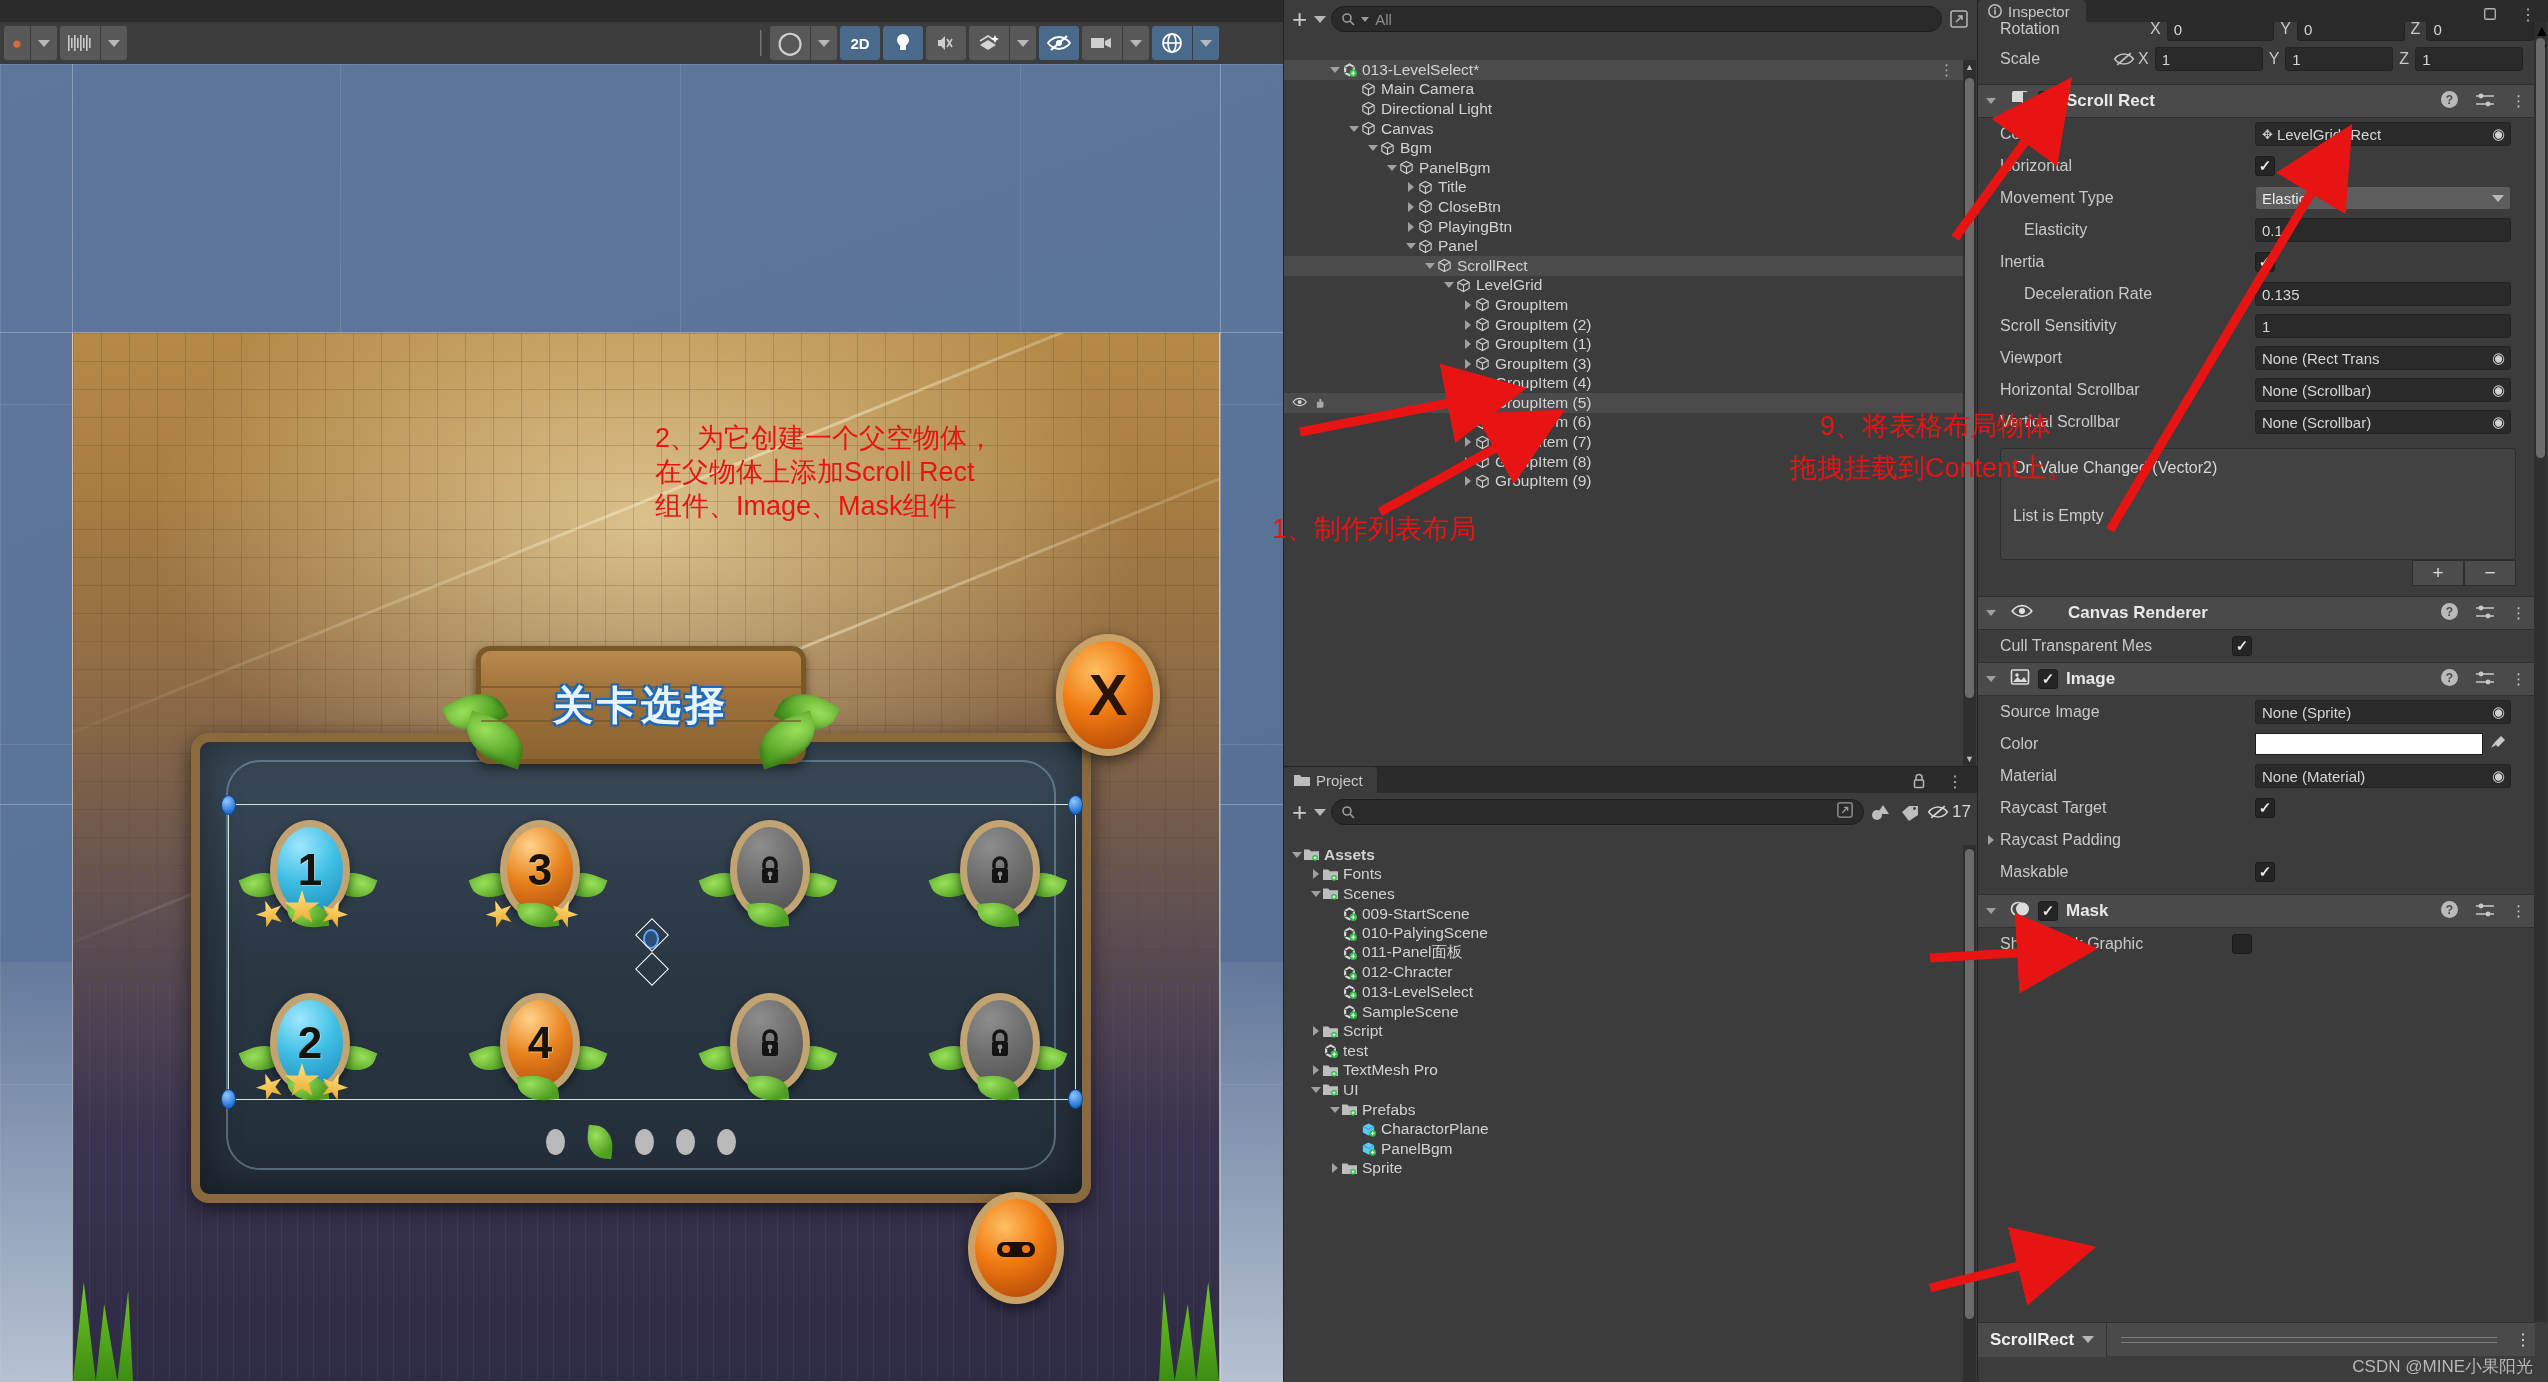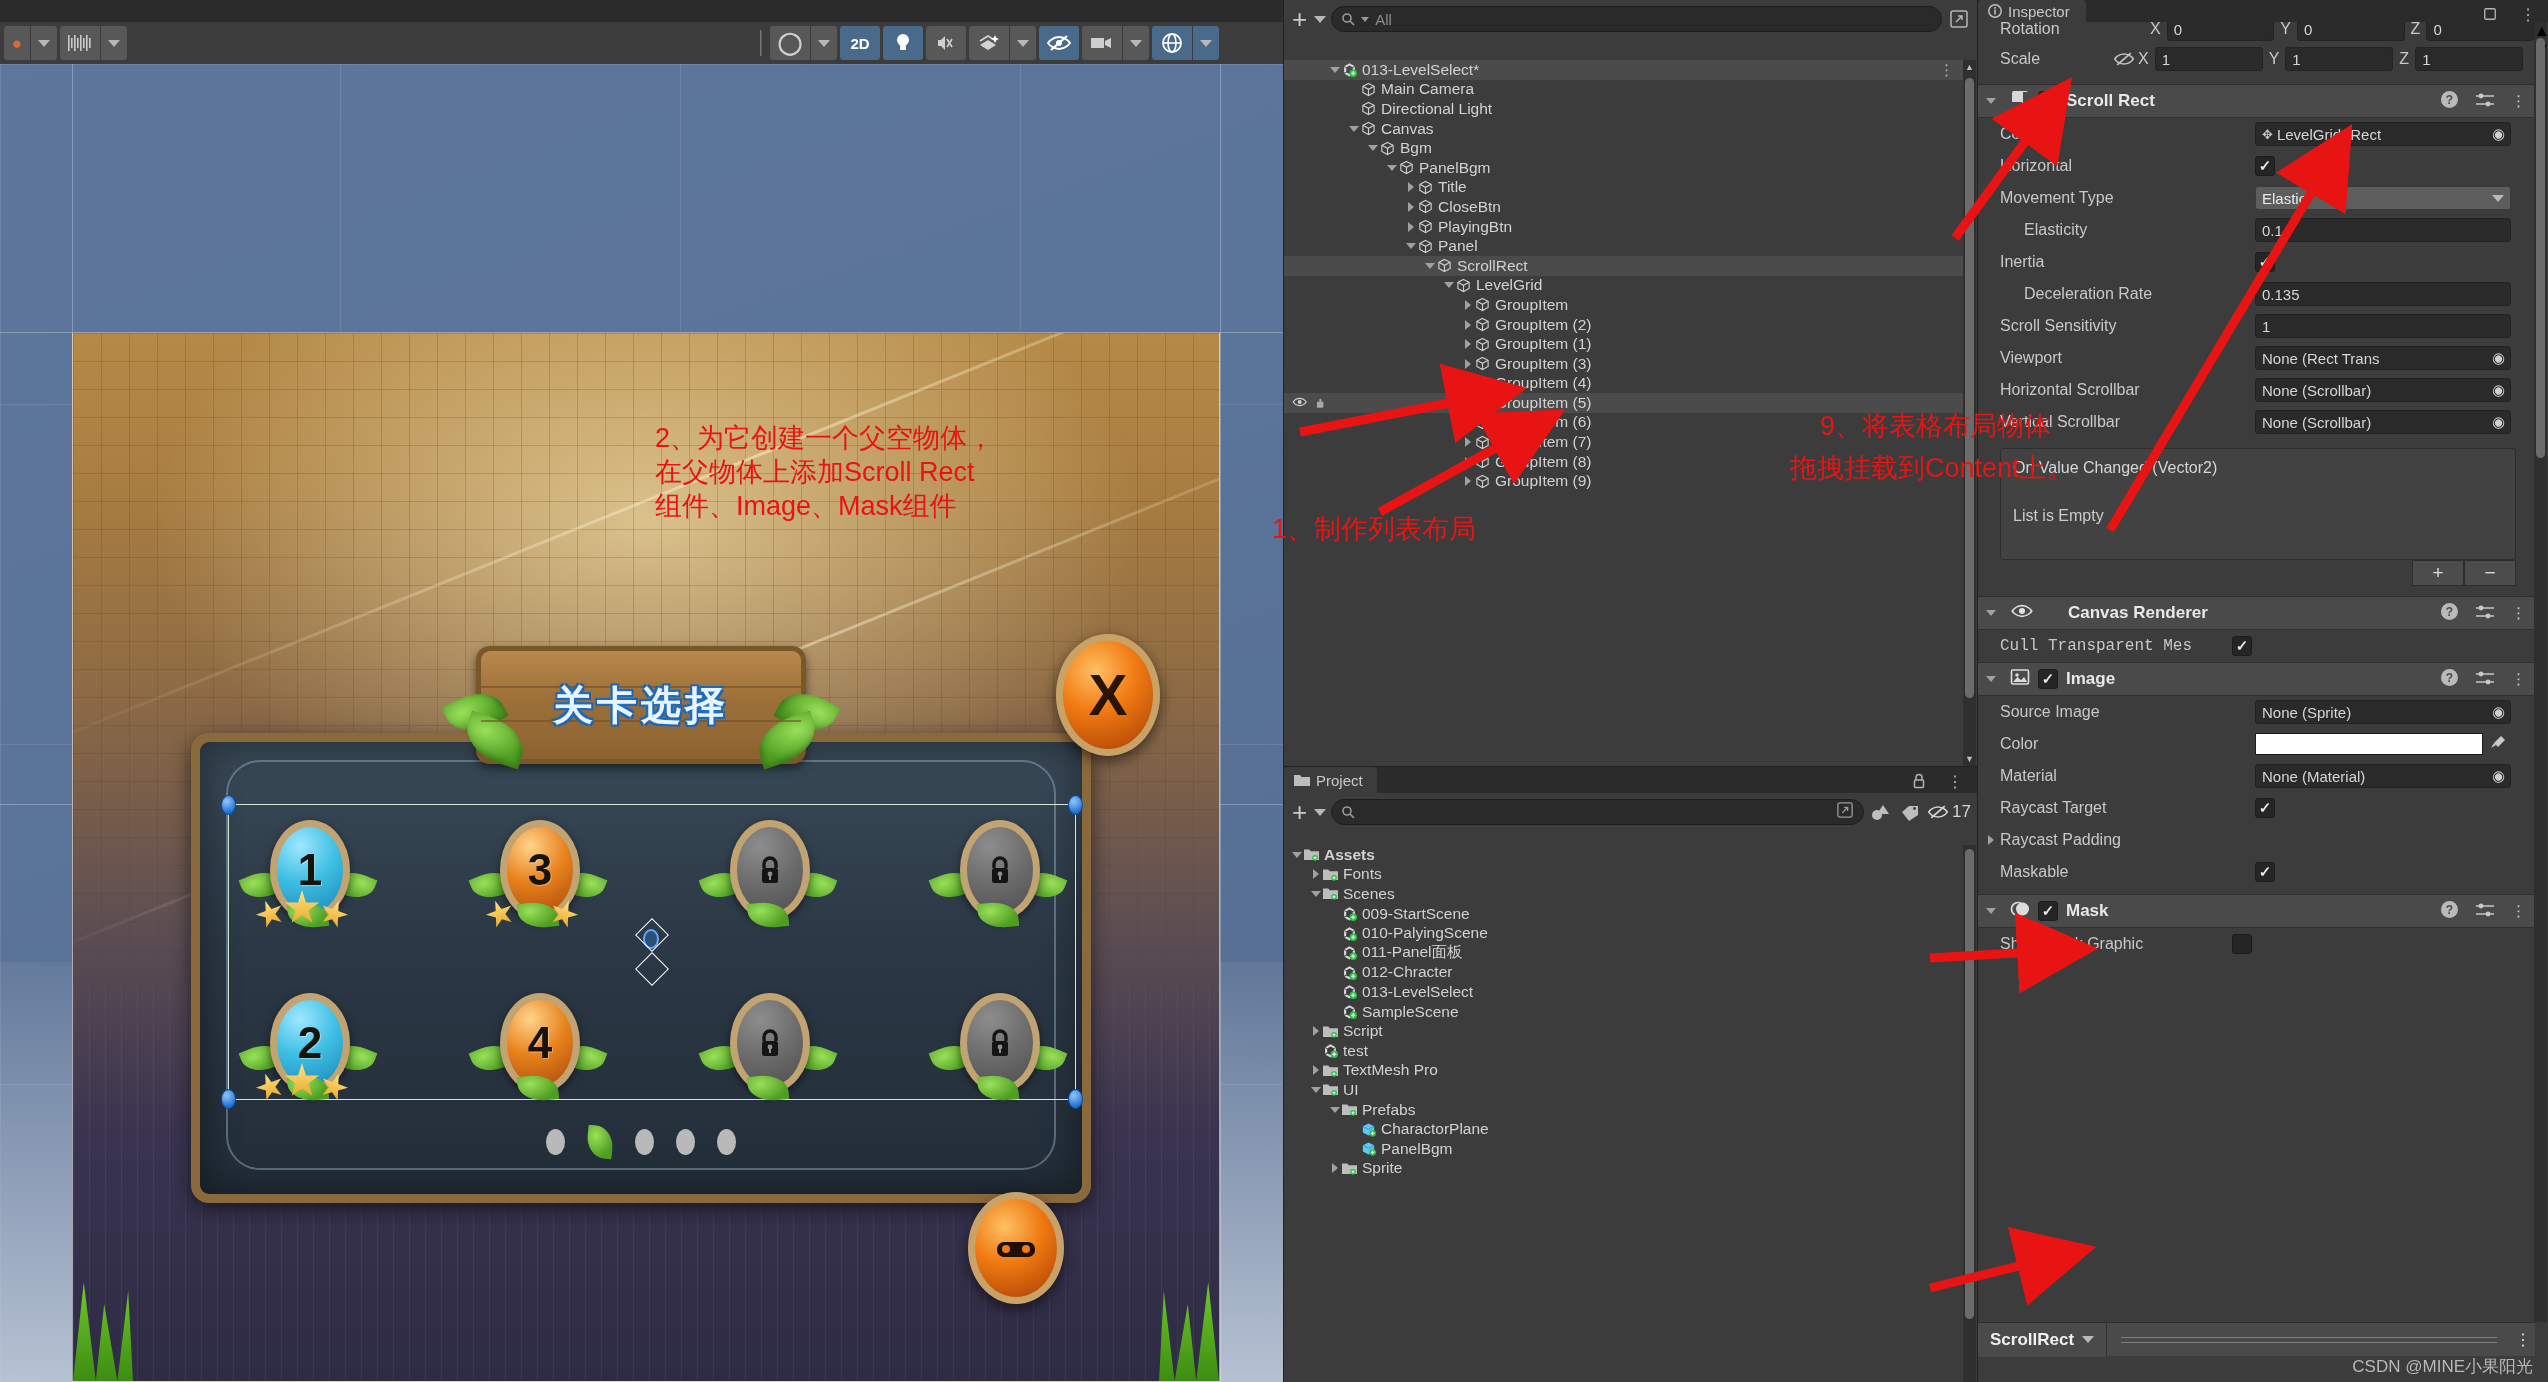--- a/index.html
+++ b/index.html
@@ -1466,21 +1466,21 @@
               <g stroke="#c8c8c8" stroke-width="1.6">
                 <path d="M1 4h18M1 12h18"></path>
               </g>
               <circle cx="6" cy="4" r="2.4" fill="#c8c8c8"></circle>
               <circle cx="13" cy="12" r="2.4" fill="#c8c8c8"></circle>
             </svg>
         </span>
         <span class="hdr-ico">⋮</span>
       </div>
       <div class="prop-row">
-        <span class="lbl" style="flex:0 0 232px;font-family:Liberation Mono, monospace;">Cull Transparent Mes</span>
+        <span class="lbl" style="flex:0 0 232px;">Cull Transparent Mes</span>
         <span class="cbox">✓</span>
       </div>
 
       <div class="comp-header">
         <span class="tri down" style="flex:0 0 18px;"></span>
         <span>
           <svg width="20" height="20" viewBox="0 0 20 20">
               <rect x="1.5" y="3" width="17" height="14" rx="1.5" fill="none" stroke="#dcdcdc" stroke-width="1.6"></rect>
               <circle cx="7" cy="8" r="1.8" fill="#dcdcdc"></circle>
               <path d="M3 15l4.5-5 3.5 3.2L14 10l3.2 5z" fill="#dcdcdc"></path>

